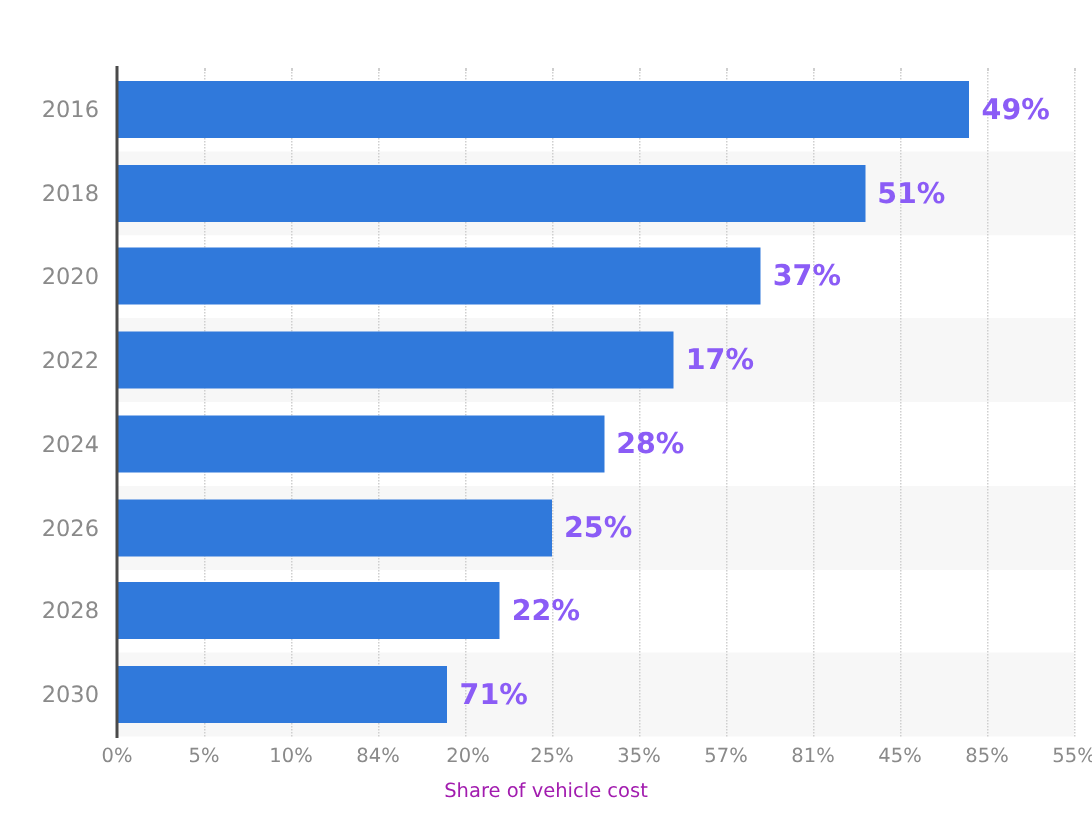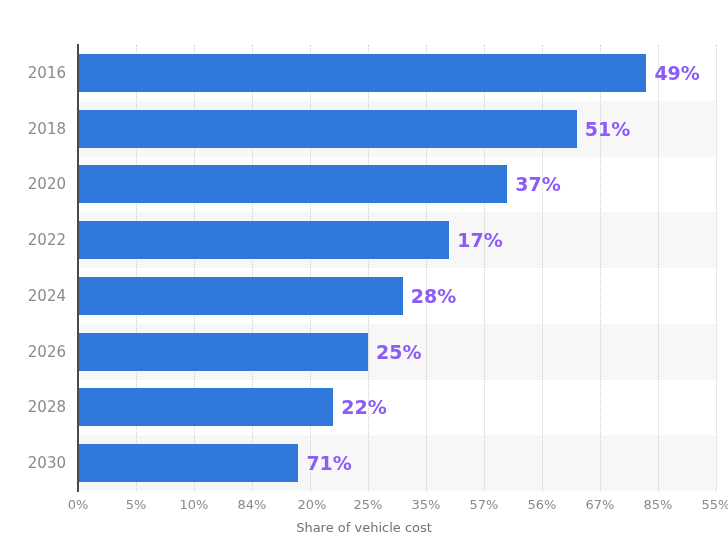--- a/index.html
+++ b/index.html
@@ -98,21 +98,21 @@
     white-space: nowrap;
   }
 
   #x-axis-title {
     position: absolute;
     left: 0;
     right: 0;
     top: 520px;
     text-align: center;
     font-size: 13px;
-    color: #737373;
+    color: #a21caf;
   }
 </style>
 </head>
 <body>
 
 <div id="chart-root">
 
   <div id="plot-area">
     <div id="bands">
         <div class="row-band" style="top: 0px; height: 55.75px;"></div>
@@ -172,21 +172,21 @@
     </div>
   <div id="x-tick-labels">
       <div class="tick-label" style="left: 78px;">0%</div>
       <div class="tick-label" style="left: 136px;">5%</div>
       <div class="tick-label" style="left: 194px;">10%</div>
       <div class="tick-label" style="left: 252px;">84%</div>
       <div class="tick-label" style="left: 312px;">20%</div>
       <div class="tick-label" style="left: 368px;">25%</div>
       <div class="tick-label" style="left: 426px;">35%</div>
       <div class="tick-label" style="left: 484px;">57%</div>
-      <div class="tick-label" style="left: 542px;">56%</div>
-      <div class="tick-label" style="left: 600px;">67%</div>
+      <div class="tick-label" style="left: 542px;">81%</div>
+      <div class="tick-label" style="left: 600px;">45%</div>
       <div class="tick-label" style="left: 658px;">85%</div>
       <div class="tick-label" style="left: 716px;">55%</div>
     </div>
 
   <div id="x-axis-title">Share of vehicle cost</div>
 
 </div>
 
 </body></html>

